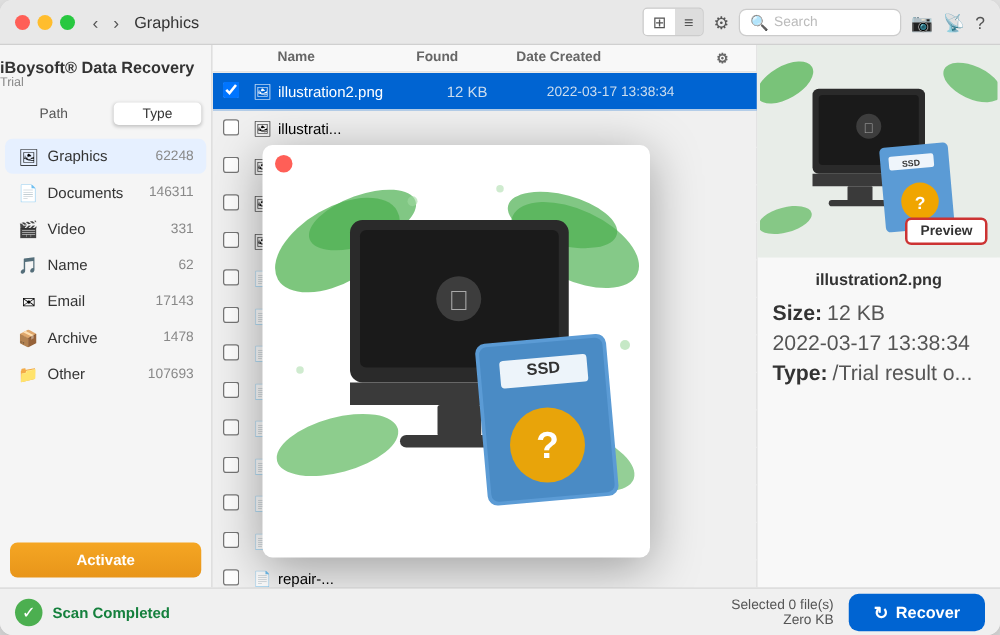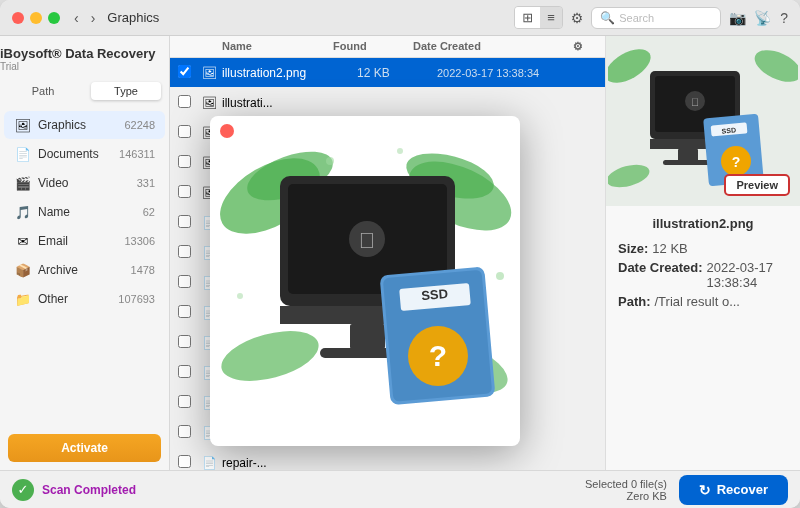--- a/index.html
+++ b/index.html
@@ -61,27 +61,27 @@
     .file-row.selected .file-date, .file-row.selected .file-size { color: #cde; }
     .file-name { flex: 1; overflow: hidden; text-overflow: ellipsis; white-space: nowrap; }
     .file-size { width: 80px; color: #666; }
     .file-date { width: 160px; color: #666; font-size: 11px; }
 
     
     .preview-panel { width: 195px; background: #f8f8f8; border-left: 1px solid #ddd; display: flex; flex-direction: column; align-items: center; flex-shrink: 0; }
     .preview-btn { position: absolute; bottom: 10px; right: 10px; background: #fff; border: 2px solid #cc3333; border-radius: 5px; padding: 3px 10px; font-size: 11px; font-weight: 600; color: #333; cursor: pointer; }
     .preview-info { padding: 10px 12px; width: 100%; }
     .preview-filename { font-size: 13px; font-weight: 600; color: #333; text-align: center; margin-bottom: 10px; }
-    .preview-detail { font-size: 13px; color: #555; margin-bottom: 4px; display: flex; gap: 4px; }
+    .preview-detail { font-size: 17px; color: #555; margin-bottom: 4px; display: flex; gap: 4px; }
     .preview-detail-label { font-weight: 600; color: #333; white-space: nowrap; }
 
     
     .status-bar { display: flex; align-items: center; padding: 6px 12px; background: #f0f0f0; border-top: 1px solid #d8d8d8; height: 38px; flex-shrink: 0; }
     .scan-complete-icon { width: 22px; height: 22px; border-radius: 50%; background: #4caf50; display: flex; align-items: center; justify-content: center; color: #fff; font-size: 13px; margin-right: 8px; flex-shrink: 0; }
-    .scan-text { font-size: 12px; color: #a21caf; }
+    .scan-text { font-size: 12px; color: #15803d; }
     .scan-text strong { font-weight: 700; }
     .scan-sub { font-size: 11px; color: #666; }
     .status-spacer { flex: 1; }
     .selected-info { text-align: right; font-size: 11px; color: #555; margin-right: 12px; }
     .recover-btn { background: #0064d2; color: #fff; border: none; border-radius: 8px; padding: 7px 20px; font-size: 13px; font-weight: 600; cursor: pointer; display: flex; align-items: center; gap: 6px; white-space: nowrap; }
     .recover-icon { font-size: 14px; }
 
     
     .overlay-preview { position: absolute; top: 80px; left: 40px; width: 310px; height: 330px; background: #fff; border-radius: 8px; box-shadow: 0 8px 40px rgba(0,0,0,0.35); z-index: 10; overflow: hidden; display: flex; align-items: center; justify-content: center; }
     .overlay-close { position: absolute; top: 8px; left: 10px; width: 14px; height: 14px; border-radius: 50%; background: #ff5f57; border: none; cursor: pointer; }
@@ -153,21 +153,21 @@
           <span class="sidebar-count">331</span>
         </div>
         <div class="sidebar-item">
           <div class="sidebar-icon">🎵</div>
           <span class="sidebar-label">Name</span>
           <span class="sidebar-count">62</span>
         </div>
         <div class="sidebar-item">
           <div class="sidebar-icon">✉</div>
           <span class="sidebar-label">Email</span>
-          <span class="sidebar-count">13306</span>
+          <span class="sidebar-count">17143</span>
         </div>
         <div class="sidebar-item">
           <div class="sidebar-icon">📦</div>
           <span class="sidebar-label">Archive</span>
           <span class="sidebar-count">1478</span>
         </div>
         <div class="sidebar-item">
           <div class="sidebar-icon">📁</div>
           <span class="sidebar-label">Other</span>
           <span class="sidebar-count">107693</span>
@@ -364,25 +364,24 @@
         <button class="preview-btn">Preview</button>
       </div>
 
       <div class="preview-info">
         <div class="preview-filename">illustration2.png</div>
         <div class="preview-detail">
           <span class="preview-detail-label">Size:</span>
           <span>12 KB</span>
         </div>
         <div class="preview-detail">
-          <span class="preview-detail-label">Date Created:</span>
           <span>2022-03-17 13:38:34</span>
         </div>
         <div class="preview-detail">
-          <span class="preview-detail-label">Path:</span>
+          <span class="preview-detail-label">Type:</span>
           <span>/Trial result o...</span>
         </div>
       </div>
     </div>
 
   </div>
 
   <div class="status-bar">
     <div class="scan-complete-icon">✓</div>
     <div>

